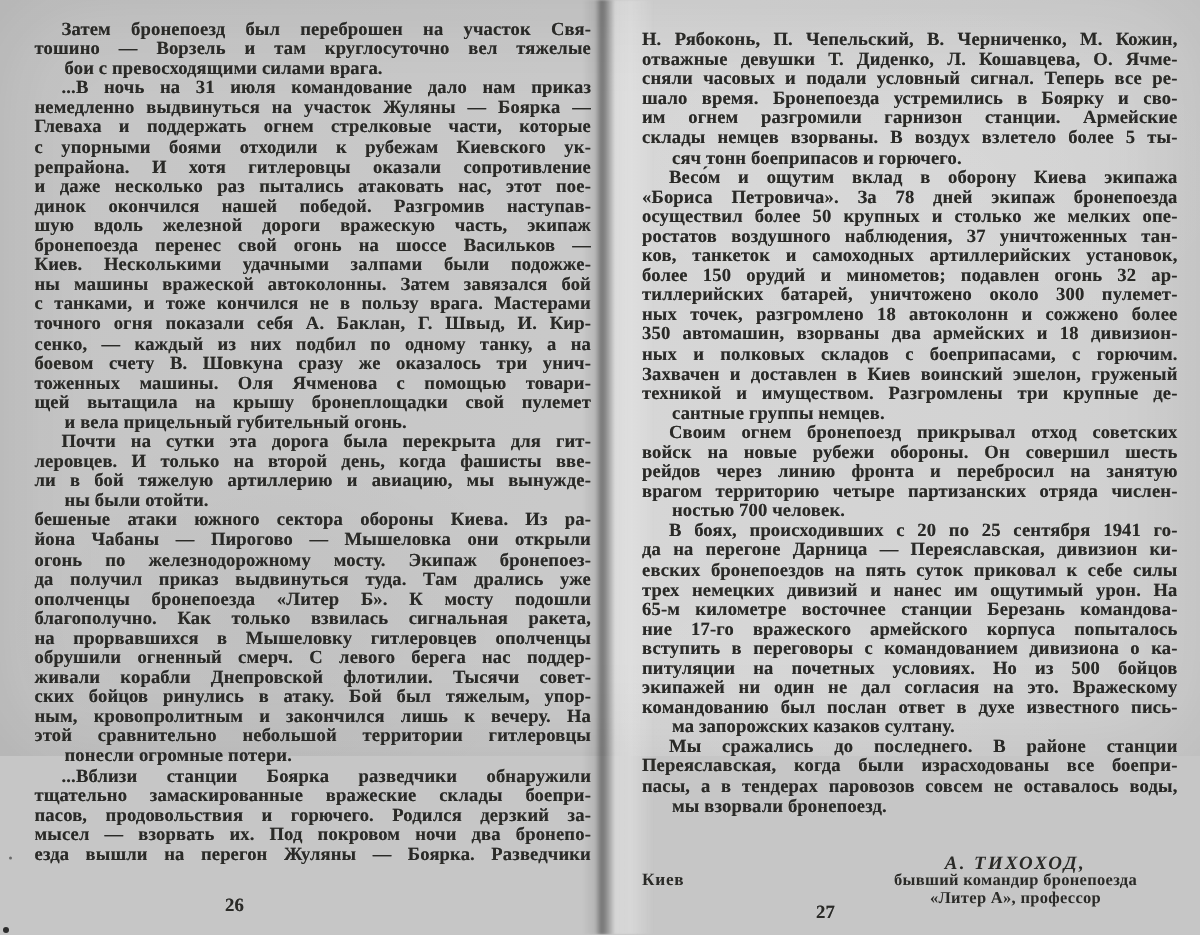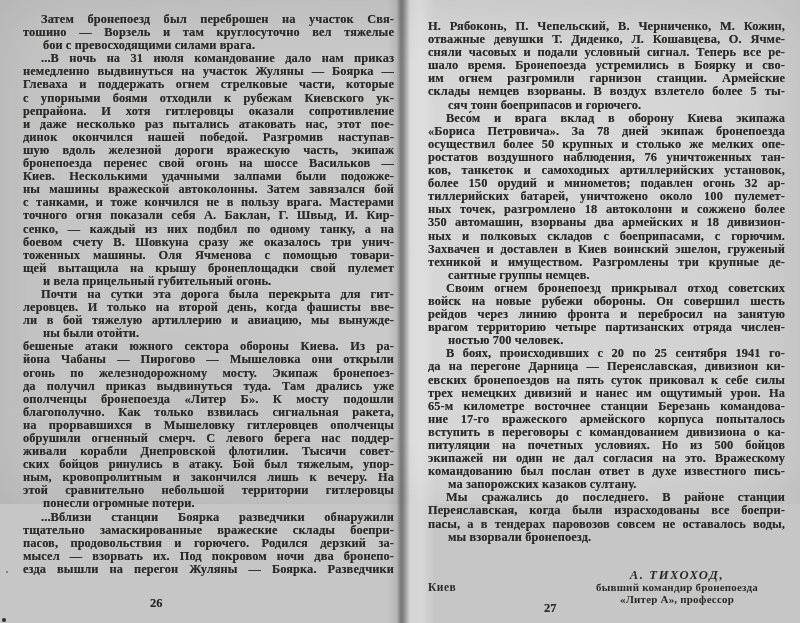--- a/index.html
+++ b/index.html
@@ -131,27 +131,27 @@
     </div>
 
   <div class="textblock right">
       <div class="line">Н. Рябоконь, П. Чепельский, В. Черниченко, М. Кожин,</div>
       <div class="line">отважные девушки Т. Диденко, Л. Кошавцева, О. Ячме-</div>
       <div class="line">сняли часовых и подали условный сигнал. Теперь все ре-</div>
       <div class="line">шало время. Бронепоезда устремились в Боярку и сво-</div>
       <div class="line">им огнем разгромили гарнизон станции. Армейские</div>
       <div class="line">склады немцев взорваны. В воздух взлетело более 5 ты-</div>
       <div class="line plast">сяч тонн боеприпасов и горючего.</div>
-      <div class="line indent">Весо́м и врага вклад в оборону Киева экипажа</div>
+      <div class="line indent">Весо́м и ощутим вклад в оборону Киева экипажа</div>
       <div class="line">«Бориса Петровича». За 78 дней экипаж бронепоезда</div>
       <div class="line">осуществил более 50 крупных и столько же мелких опе-</div>
-      <div class="line">ростатов воздушного наблюдения, 76 уничтоженных тан-</div>
+      <div class="line">ростатов воздушного наблюдения, 37 уничтоженных тан-</div>
       <div class="line">ков, танкеток и самоходных артиллерийских установок,</div>
       <div class="line">более 150 орудий и минометов; подавлен огонь 32 ар-</div>
-      <div class="line">тиллерийских батарей, уничтожено около 100 пулемет-</div>
+      <div class="line">тиллерийских батарей, уничтожено около 300 пулемет-</div>
       <div class="line">ных точек, разгромлено 18 автоколонн и сожжено более</div>
       <div class="line">350 автомашин, взорваны два армейских и 18 дивизион-</div>
       <div class="line">ных и полковых складов с боеприпасами, с горючим.</div>
       <div class="line">Захвачен и доставлен в Киев воинский эшелон, груженый</div>
       <div class="line">техникой и имуществом. Разгромлены три крупные де-</div>
       <div class="line plast">сантные группы немцев.</div>
       <div class="line indent">Своим огнем бронепоезд прикрывал отход советских</div>
       <div class="line">войск на новые рубежи обороны. Он совершил шесть</div>
       <div class="line">рейдов через линию фронта и перебросил на занятую</div>
       <div class="line">врагом территорию четыре партизанских отряда числен-</div>

